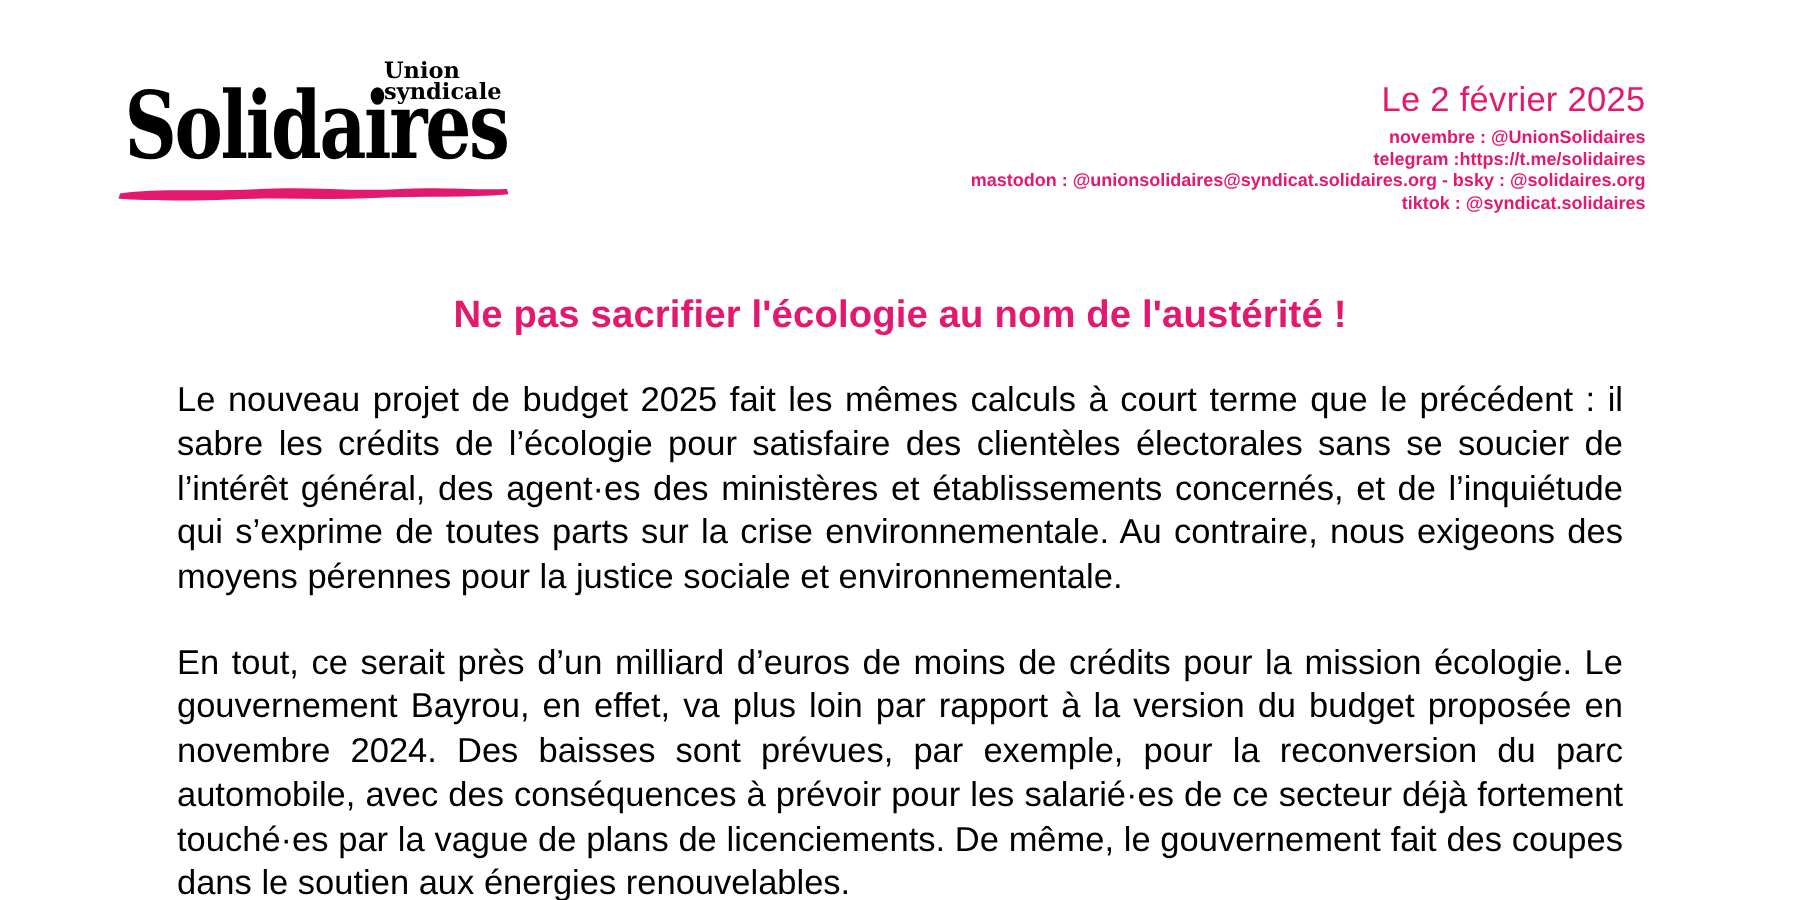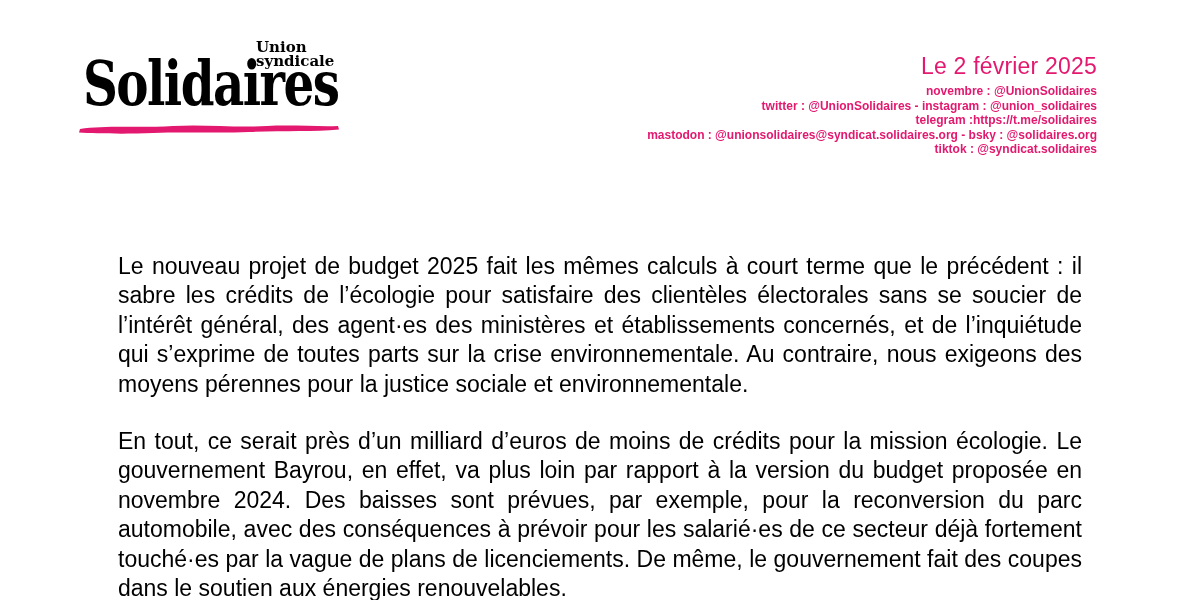--- a/index.html
+++ b/index.html
@@ -120,27 +120,27 @@
       <div class="logo-word">Solidaires</div>
       <svg class="logo-swoosh" viewBox="0 0 264 16" preserveAspectRatio="none" aria-hidden="true">
         <path d="M3 9 C 28 5, 62 8, 96 6 C 128 4, 158 8, 190 6 C 215 4.5, 242 7, 261 6 L 262 9.5 C 236 12, 205 10.5, 172 12 C 140 13.5, 108 11.5, 76 13 C 48 14.2, 18 13.5, 2 12.5 Z" fill="#e3186f"></path>
       </svg>
     </div>
 
     <div class="header-right">
       <div class="date">Le 2 février 2025</div>
       <div class="social">
         <div>novembre : @UnionSolidaires</div>
-        <div>twitter : @UnionSolidaires - instagram : @union_solidaires</div>
         <div>telegram :https://t.me/solidaires</div>
         <div>mastodon : @unionsolidaires@syndicat.solidaires.org - bsky : @solidaires.org</div>
         <div>tiktok : @syndicat.solidaires</div>
       </div>
     </div>
   </header>
 
+  <h1 class="title">Ne pas sacrifier l'écologie au nom de l'austérité !</h1>
 
   <main class="body-text">
     <p>Le nouveau projet de budget 2025 fait les mêmes calculs à court terme que le précédent : il sabre les crédits de l’écologie pour satisfaire des clientèles électorales sans se soucier de l’intérêt général, des agent·es des ministères et établissements concernés, et de l’inquiétude qui s’exprime de toutes parts sur la crise environnementale. Au contraire, nous exigeons des moyens pérennes pour la justice sociale et environnementale.</p>
     <p>En tout, ce serait près d’un milliard d’euros de moins de crédits pour la mission écologie. Le gouvernement Bayrou, en effet, va plus loin par rapport à la version du budget proposée en novembre 2024. Des baisses sont prévues, par exemple, pour la reconversion du parc automobile, avec des conséquences à prévoir pour les salarié·es de ce secteur déjà fortement touché·es par la vague de plans de licenciements. De même, le gouvernement fait des coupes dans le soutien aux énergies renouvelables.</p>
   </main>
 
 </div>
 
 </body></html>

